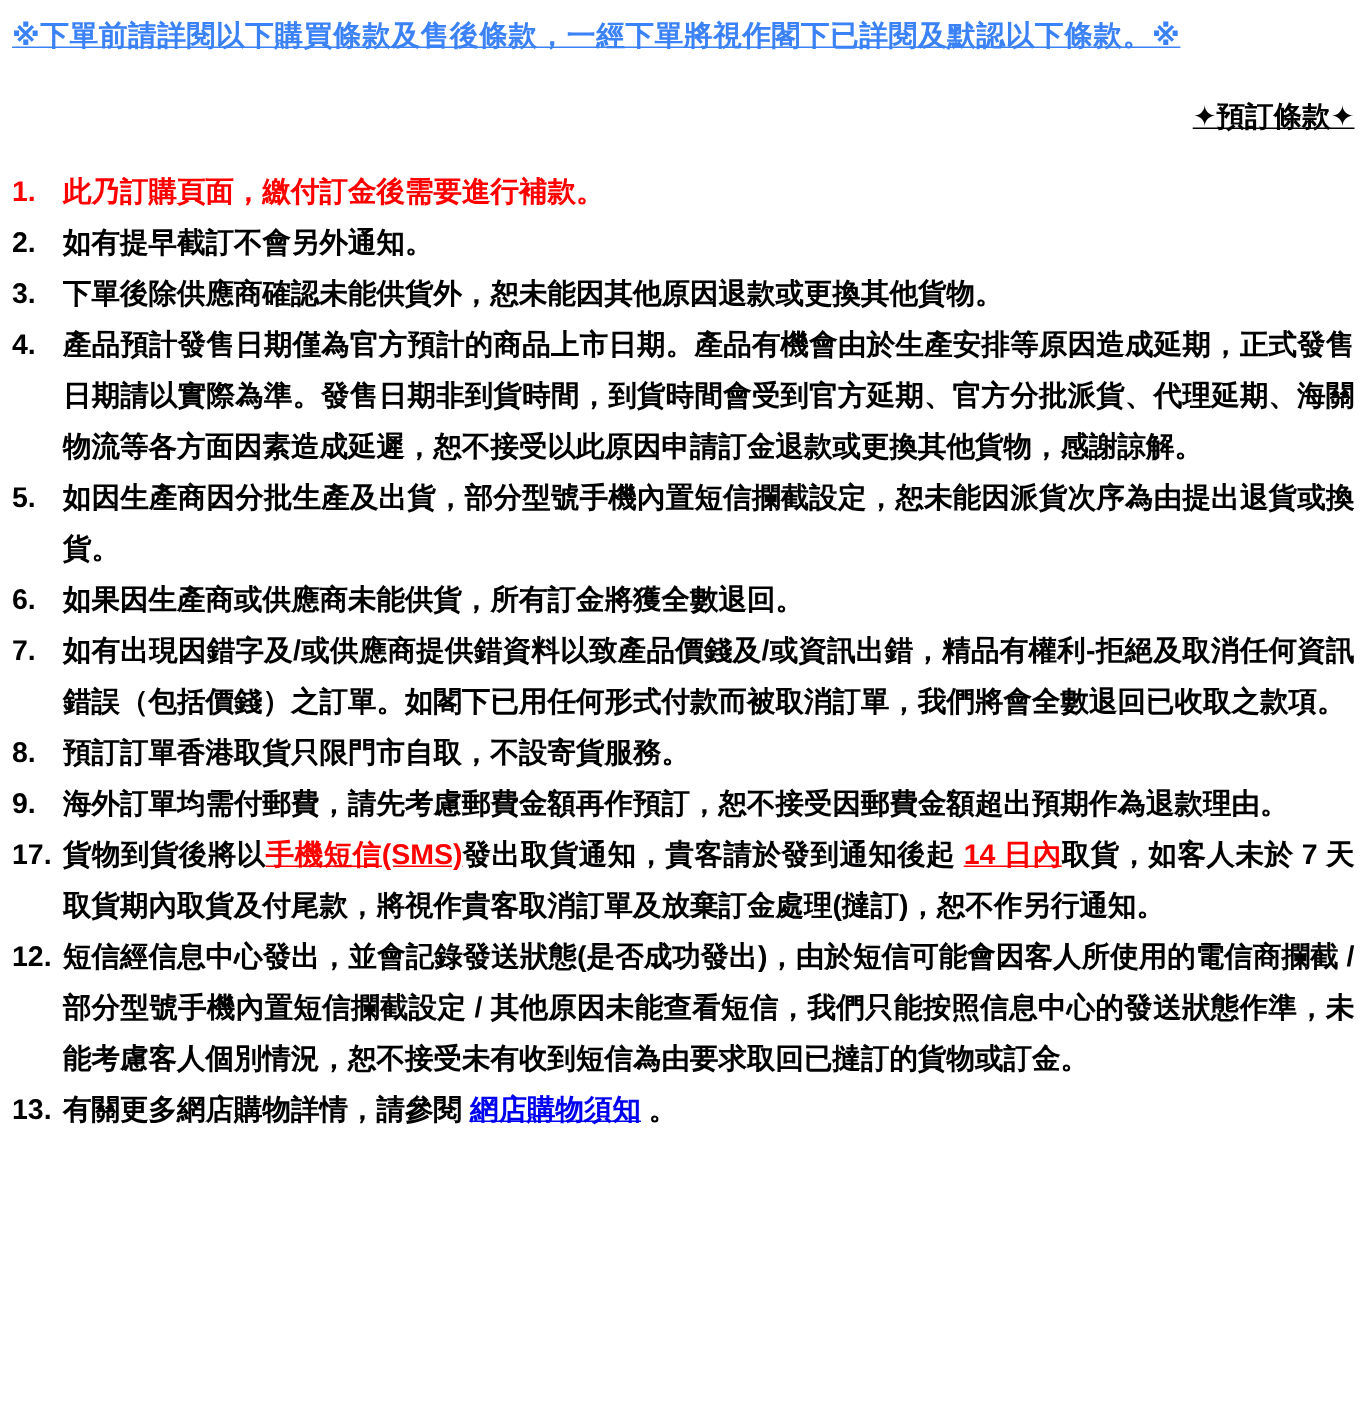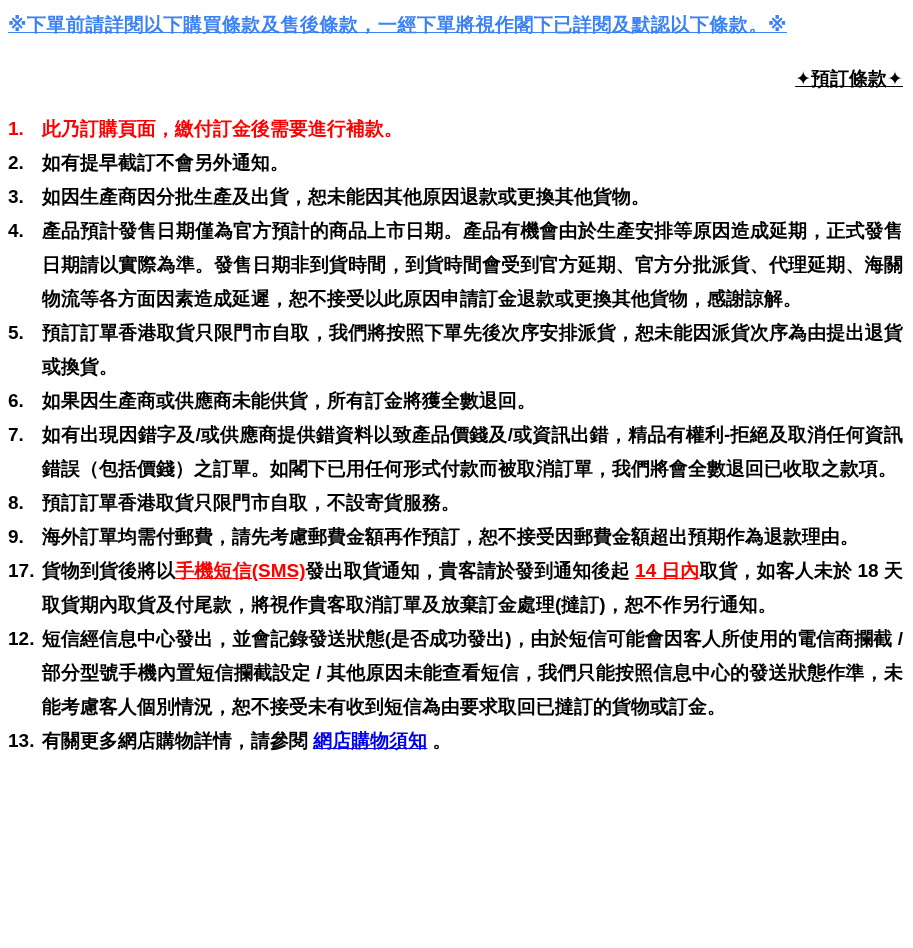--- a/index.html
+++ b/index.html
@@ -73,31 +73,31 @@
       <span class="txt">此乃訂購頁面，繳付訂金後需要進行補款。</span>
     </div>
 
     <div class="term">
       <span class="num">2.</span>
       <span class="txt">如有提早截訂不會另外通知。</span>
     </div>
 
     <div class="term">
       <span class="num">3.</span>
-      <span class="txt">如因生產商因分批生產及出貨，恕未能因其他原因退款或更換其他貨物。</span>
+      <span class="txt">下單後除供應商確認未能供貨外，恕未能因其他原因退款或更換其他貨物。</span>
     </div>
 
     <div class="term">
       <span class="num">4.</span>
       <span class="txt">產品預計發售日期僅為官方預計的商品上市日期。產品有機會由於生產安排等原因造成延期，正式發售日期請以實際為準。發售日期非到貨時間，到貨時間會受到官方延期、官方分批派貨、代理延期、海關物流等各方面因素造成延遲，恕不接受以此原因申請訂金退款或更換其他貨物，感謝諒解。</span>
     </div>
 
     <div class="term">
       <span class="num">5.</span>
-      <span class="txt">預訂訂單香港取貨只限門市自取，我們將按照下單先後次序安排派貨，恕未能因派貨次序為由提出退貨或換貨。</span>
+      <span class="txt">如因生產商因分批生產及出貨，部分型號手機內置短信攔截設定，恕未能因派貨次序為由提出退貨或換貨。</span>
     </div>
 
     <div class="term">
       <span class="num">6.</span>
       <span class="txt">如果因生產商或供應商未能供貨，所有訂金將獲全數退回。</span>
     </div>
 
     <div class="term">
       <span class="num">7.</span>
       <span class="txt">如有出現因錯字及/或供應商提供錯資料以致產品價錢及/或資訊出錯，精品有權利-拒絕及取消任何資訊錯誤（包括價錢）之訂單。如閣下已用任何形式付款而被取消訂單，我們將會全數退回已收取之款項。</span>
@@ -109,21 +109,21 @@
     </div>
 
     <div class="term">
       <span class="num">9.</span>
       <span class="txt">海外訂單均需付郵費，請先考慮郵費金額再作預訂，恕不接受因郵費金額超出預期作為退款理由。</span>
     </div>
 
 
     <div class="term">
       <span class="num">17.</span>
-      <span class="txt"><span>貨物到貨後將以</span><span class="hl-red">手機短信(SMS)</span><span>發出取貨通知，貴客請於發到通知後起 </span><span class="hl-red">14 日內</span><span>取貨，如客人未於 18 天取貨期內取貨及付尾款，將視作貴客取消訂單及放棄訂金處理(撻訂)，恕不作另行通知。</span></span>
+      <span class="txt"><span>貨物到貨後將以</span><span class="hl-red">手機短信(SMS)</span><span>發出取貨通知，貴客請於發到通知後起 </span><span class="hl-red">14 日內</span><span>取貨，如客人未於 7 天取貨期內取貨及付尾款，將視作貴客取消訂單及放棄訂金處理(撻訂)，恕不作另行通知。</span></span>
     </div>
 
     <div class="term">
       <span class="num">12.</span>
       <span class="txt">短信經信息中心發出，並會記錄發送狀態(是否成功發出)，由於短信可能會因客人所使用的電信商攔截 / 部分型號手機內置短信攔截設定 / 其他原因未能查看短信，我們只能按照信息中心的發送狀態作準，未能考慮客人個別情況，恕不接受未有收到短信為由要求取回已撻訂的貨物或訂金。</span>
     </div>
 
     <div class="term">
       <span class="num">13.</span>
       <span class="txt"><span>有關更多網店購物詳情，請參閱 </span><a class="link">網店購物須知</a><span> 。</span></span>

